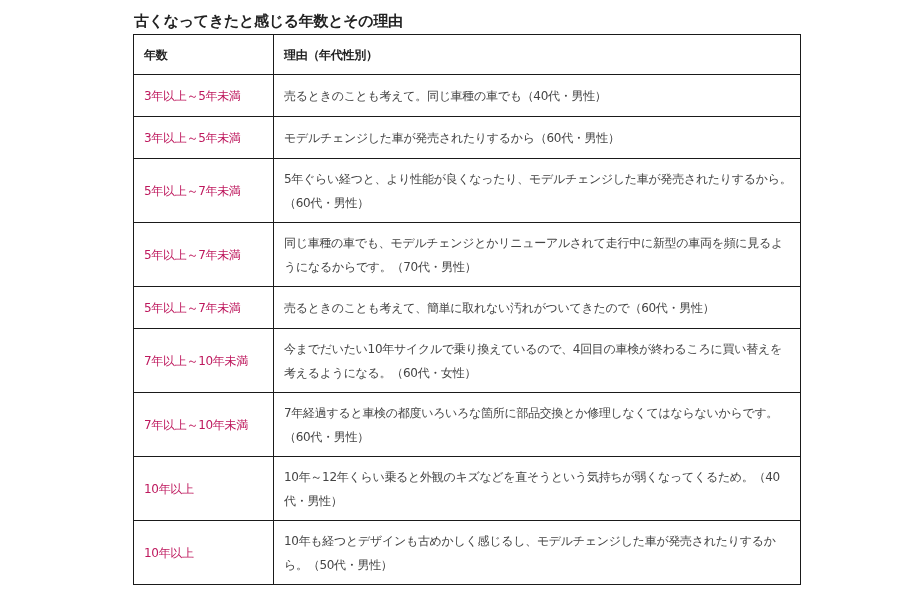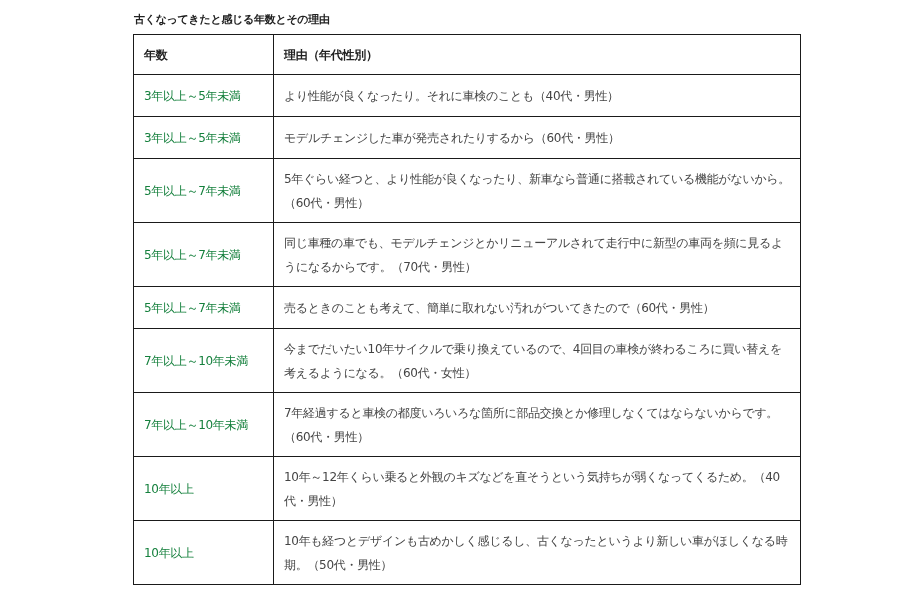--- a/index.html
+++ b/index.html
@@ -1,23 +1,23 @@
 <!DOCTYPE html>
 <html><head>
 <meta charset="utf-8">
 <style>
   html, body { margin: 0; padding: 0; background: #ffffff; }
   body { width: 900px; height: 600px; position: relative; overflow: hidden;
          font-family: "DejaVu Sans", "Liberation Sans", sans-serif; color: #333333; }
-  .title { position: absolute; left: 134px; top: 12px; font-size: 11px; font-weight: bold; color: #222; letter-spacing: -0.3px; }
+  .title { position: absolute; left: 134px; top: 12px; font-size: 15px; font-weight: bold; color: #222; letter-spacing: -0.3px; }
   table { position: absolute; left: 133px; top: 34px; width: 668px; border-collapse: collapse; table-layout: fixed; }
   td, th { border: 1px solid #1a1a1a; font-size: 12px; text-align: left; vertical-align: middle;
            padding: 0 10px; line-height: 24px; letter-spacing: -0.3px; }
   th { font-weight: bold; color: #222; height: 39px; }
-  td.col1 { color: #15803d; }
+  td.col1 { color: #be185d; }
   td.col2 { color: #444; padding-right: 8px; }
   col.c1 { width: 140px; }
   tr.r1 td { height: 41px; }
   tr.r2 td { height: 63px; }
 </style>
 </head>
 <body>
 
 <div class="title">古くなってきたと感じる年数とその理由</div>
 
@@ -28,29 +28,29 @@
     </colgroup>
   <thead>
     <tr>
       <th>年数</th>
       <th>理由（年代性別）</th>
     </tr>
   </thead>
   <tbody>
     <tr class="r1">
       <td class="col1">3年以上～5年未満</td>
-      <td class="col2">より性能が良くなったり。それに車検のことも（40代・男性）</td>
+      <td class="col2">売るときのことも考えて。同じ車種の車でも（40代・男性）</td>
     </tr>
     <tr class="r1">
       <td class="col1">3年以上～5年未満</td>
       <td class="col2">モデルチェンジした車が発売されたりするから（60代・男性）</td>
     </tr>
     <tr class="r2">
       <td class="col1">5年以上～7年未満</td>
-      <td class="col2">5年ぐらい経つと、より性能が良くなったり、新車なら普通に搭載されている機能がないから。（60代・男性）</td>
+      <td class="col2">5年ぐらい経つと、より性能が良くなったり、モデルチェンジした車が発売されたりするから。（60代・男性）</td>
     </tr>
     <tr class="r2">
       <td class="col1">5年以上～7年未満</td>
       <td class="col2">同じ車種の車でも、モデルチェンジとかリニューアルされて走行中に新型の車両を頻に見るようになるからです。（70代・男性）</td>
     </tr>
     <tr class="r1">
       <td class="col1">5年以上～7年未満</td>
       <td class="col2">売るときのことも考えて、簡単に取れない汚れがついてきたので（60代・男性）</td>
     </tr>
     <tr class="r2">
@@ -60,16 +60,16 @@
     <tr class="r2">
       <td class="col1">7年以上～10年未満</td>
       <td class="col2">7年経過すると車検の都度いろいろな箇所に部品交換とか修理しなくてはならないからです。（60代・男性）</td>
     </tr>
     <tr class="r2">
       <td class="col1">10年以上</td>
       <td class="col2">10年～12年くらい乗ると外観のキズなどを直そうという気持ちが弱くなってくるため。（40代・男性）</td>
     </tr>
     <tr class="r2">
       <td class="col1">10年以上</td>
-      <td class="col2">10年も経つとデザインも古めかしく感じるし、古くなったというより新しい車がほしくなる時期。（50代・男性）</td>
+      <td class="col2">10年も経つとデザインも古めかしく感じるし、モデルチェンジした車が発売されたりするから。（50代・男性）</td>
     </tr>
   </tbody>
 </table>
 
 </body></html>

